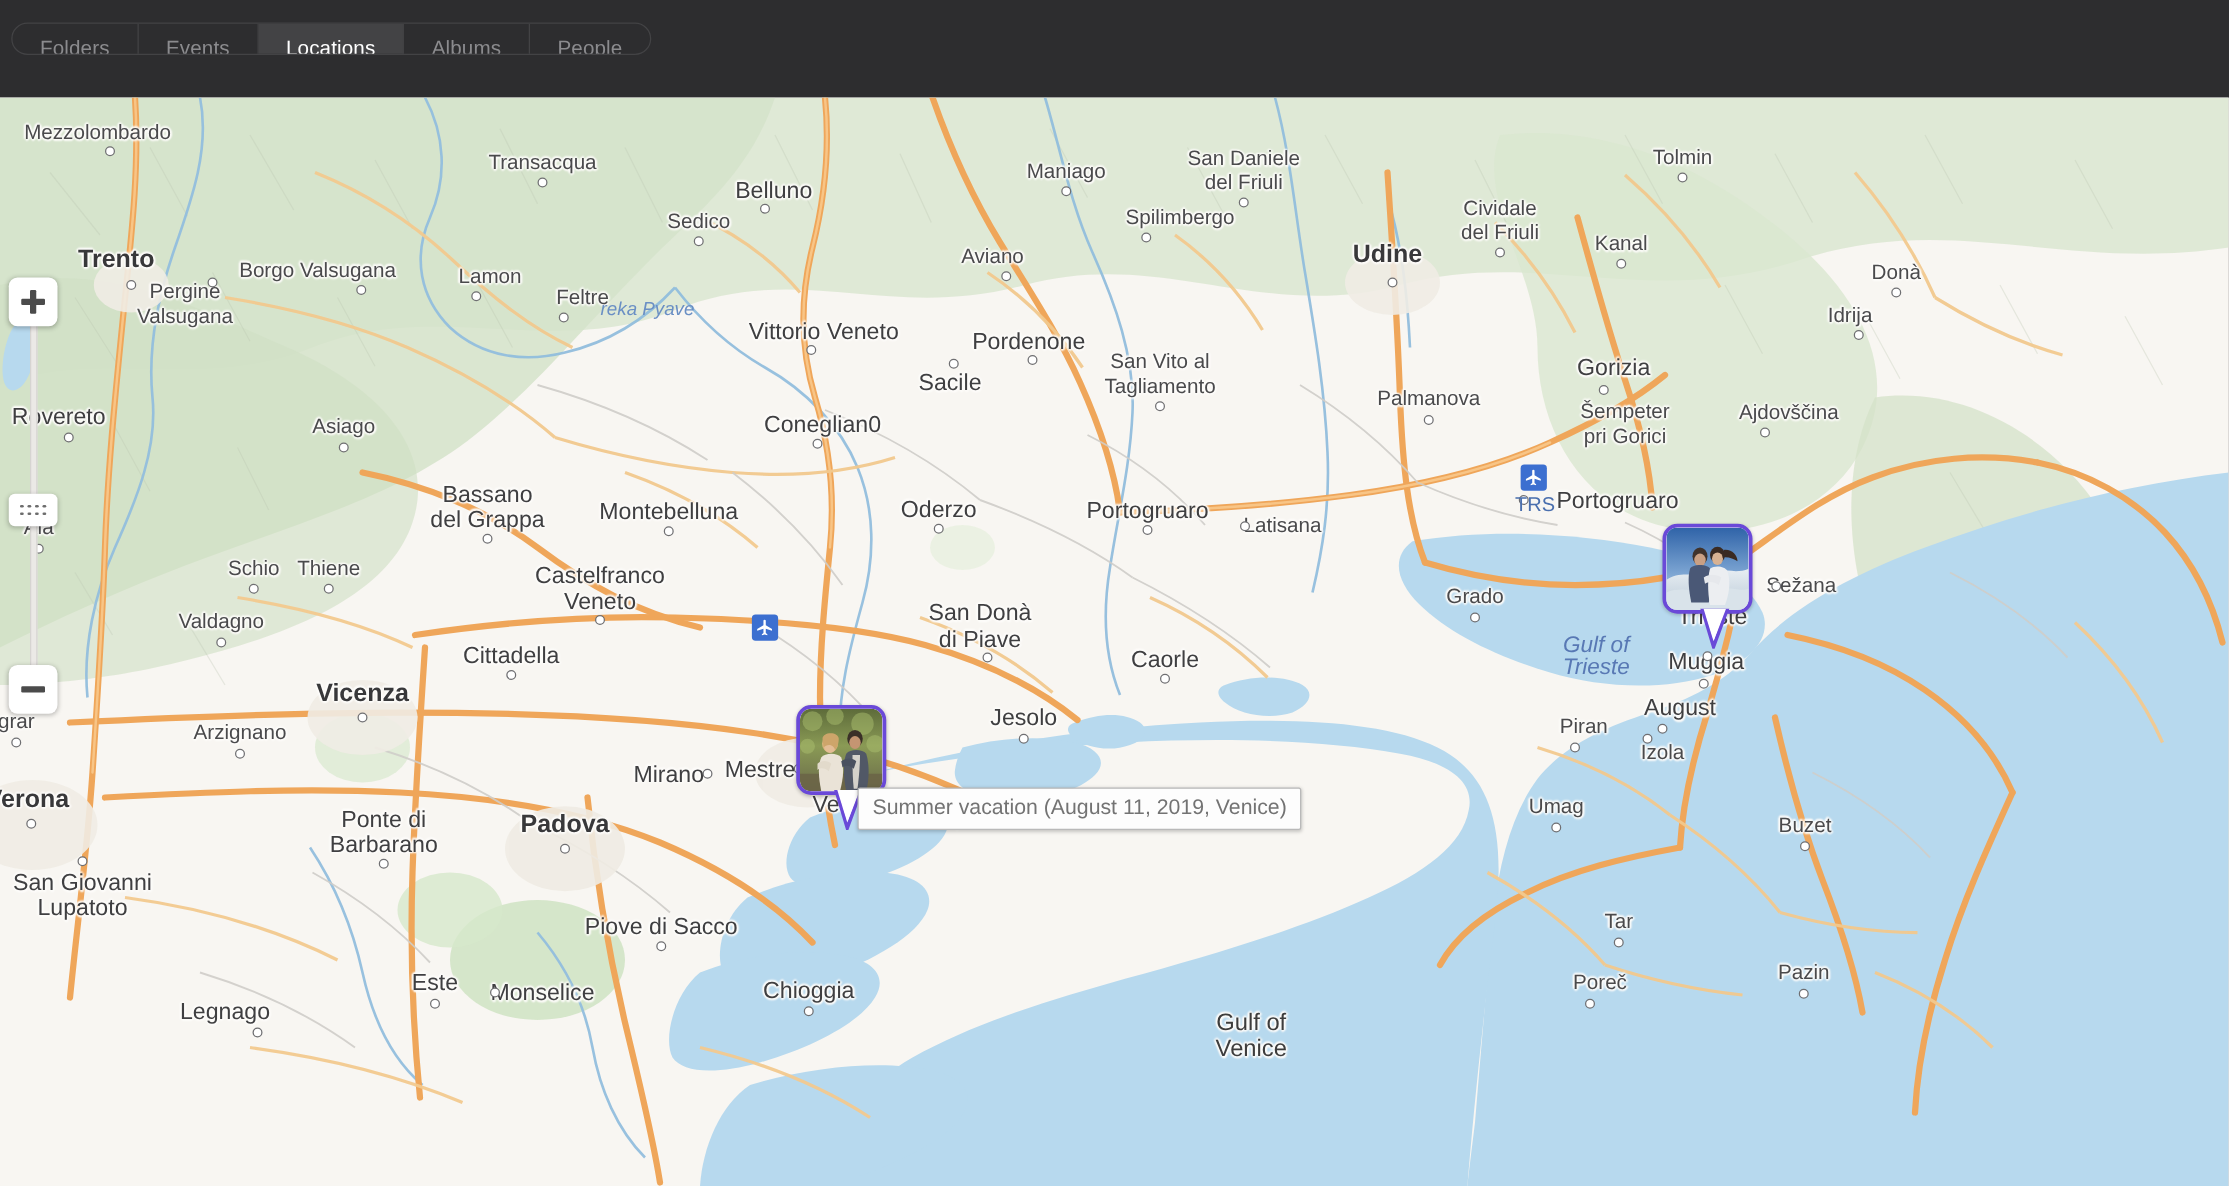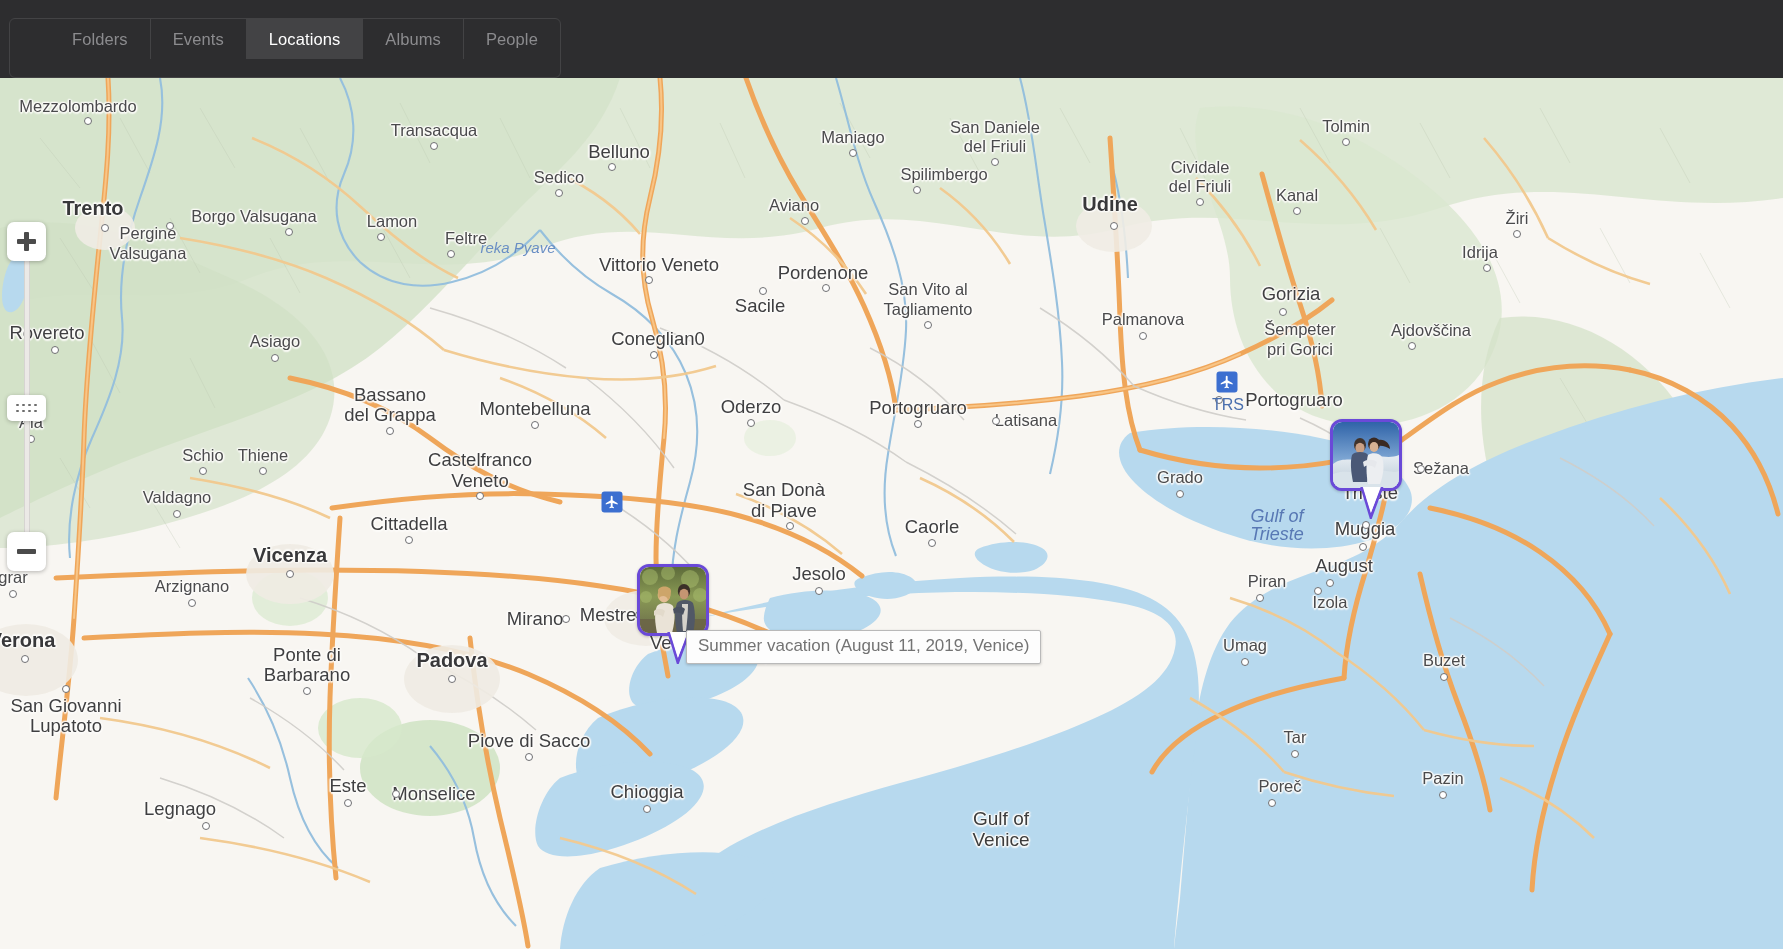--- a/index.html
+++ b/index.html
@@ -16,26 +16,25 @@
     position: absolute;
     top: 0; left: 0;
     width: 1783px;
     height: 78px;
     background: #2d2d2f;
   }
   #tab-bar {
     position: absolute;
     left: 9px;
     top: 18px;
-    height: 60px;
+    height: 26px;
     display: flex;
     border: 1px solid #434345;
-    border-radius: 6px;
+    border-radius: 17px;
     overflow: hidden;
-    padding-left: 40px;
   }
   .tab {
     display: flex;
     align-items: center;
     justify-content: center;
     padding: 0 22px;
     height: 40px;
     font-size: 16.5px;
     color: #8b8b8e;
     background: transparent;
@@ -474,21 +473,21 @@
         <div class="lbl s-small" style="left: 1200px; top: 109px;">del Friuli</div>
         <div class="lbl s-major" style="left: 93px; top: 130px;">Trento</div>
         <div class="lbl s-small" style="left: 254px; top: 139px;">Borgo Valsugana</div>
         <div class="lbl s-small" style="left: 392px; top: 144px;">Lamon</div>
         <div class="lbl s-small" style="left: 794px; top: 128px;">Aviano</div>
         <div class="lbl s-major" style="left: 1110px; top: 126px;">Udine</div>
         <div class="lbl s-small" style="left: 1297px; top: 118px;">Kanal</div>
         <div class="lbl s-small" style="left: 148px; top: 156px;">Pergine</div>
         <div class="lbl s-small" style="left: 148px; top: 176px;">Valsugana</div>
         <div class="lbl s-small" style="left: 466px; top: 161px;">Feltre</div>
-        <div class="lbl s-small" style="left: 1517px; top: 141px;">Žiri</div>
+        <div class="lbl s-small" style="left: 1517px; top: 141px;">Donà</div>
         <div class="lbl s-mid" style="left: 659px; top: 187px;">Vittorio Veneto</div>
         <div class="lbl s-mid" style="left: 823px; top: 195px;">Pordenone</div>
         <div class="lbl s-mid" style="left: 1291px; top: 216px;">Gorizia</div>
         <div class="lbl s-small" style="left: 1480px; top: 175px;">Idrija</div>
         <div class="lbl s-mid" style="left: 47px; top: 255px;">Rovereto</div>
         <div class="lbl s-mid" style="left: 760px; top: 228px;">Sacile</div>
         <div class="lbl s-small" style="left: 928px; top: 212px;">San Vito al</div>
         <div class="lbl s-small" style="left: 928px; top: 232px;">Tagliamento</div>
         <div class="lbl s-small" style="left: 1300px; top: 252px;">Šempeter</div>
         <div class="lbl s-small" style="left: 1300px; top: 272px;">pri Gorici</div>

